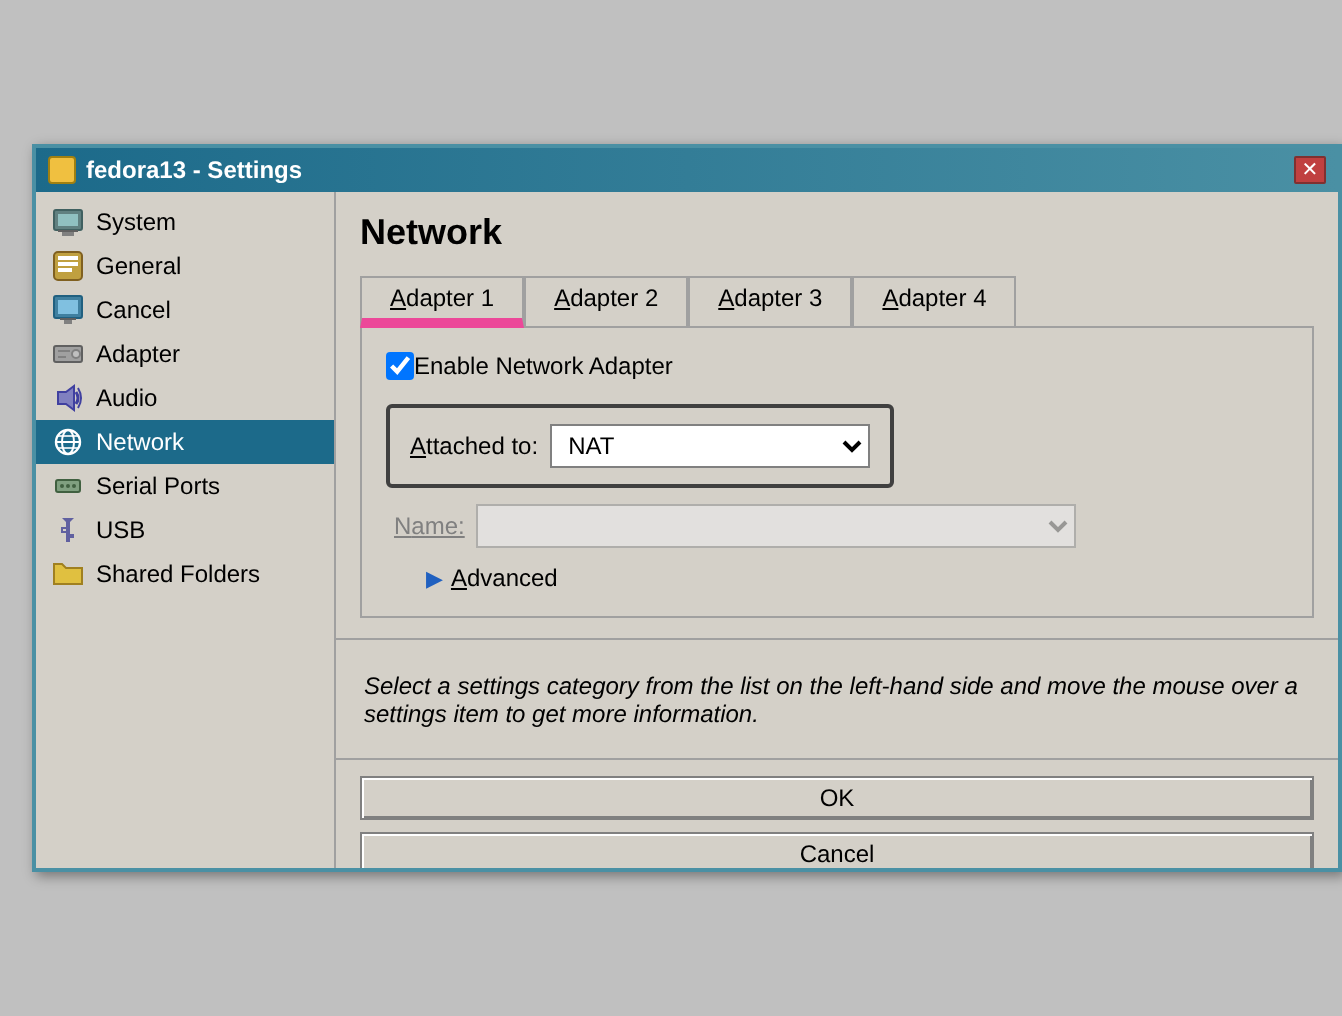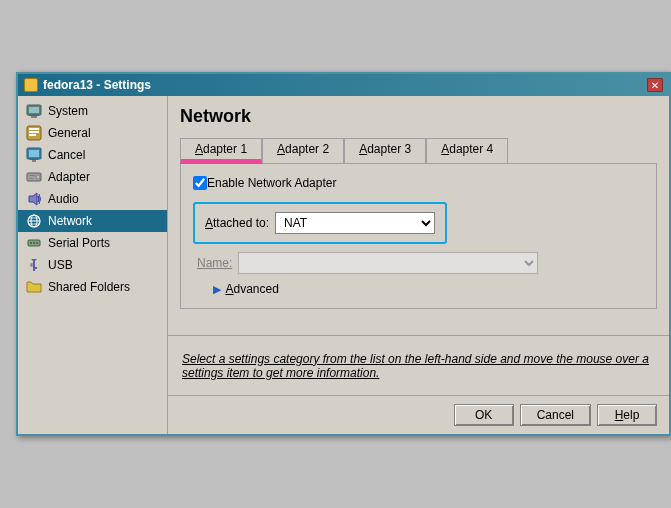--- a/index.html
+++ b/index.html
@@ -172,21 +172,21 @@
       margin-bottom: 12px;
     }
 
     .checkbox-row input[type=checkbox] {
       width: 14px;
       height: 14px;
     }
 
     
     .attached-box {
-      border: 2px solid #0ea5e9;
+      border: 2px solid #404040;
       border-radius: 3px;
       padding: 8px 10px;
       display: inline-flex;
       align-items: center;
       gap: 6px;
       margin-bottom: 8px;
     }
 
     .attached-label {
       font-size: 12px;
@@ -250,32 +250,32 @@
     .info-bar {
       background: #d4d0c8;
       border-top: 1px solid #a0a0a0;
       padding: 8px 14px;
       font-style: italic;
       font-size: 12px;
       color: #000;
       min-height: 60px;
       display: flex;
       align-items: center;
-      text-decoration: underline;
     }
 
     
     .button-bar {
       display: flex;
       justify-content: flex-end;
       gap: 6px;
       padding: 8px 12px;
       background: #d4d0c8;
       border-top: 1px solid #a0a0a0;
       flex-shrink: 0;
+      flex-direction: column;
     }
 
     .btn {
       padding: 3px 16px;
       font-size: 12px;
       background: #d4d0c8;
       border: 1px solid #808080;
       cursor: pointer;
       min-width: 60px;
       box-shadow: 1px 1px 0 #fff inset, -1px -1px 0 #808080 inset;

